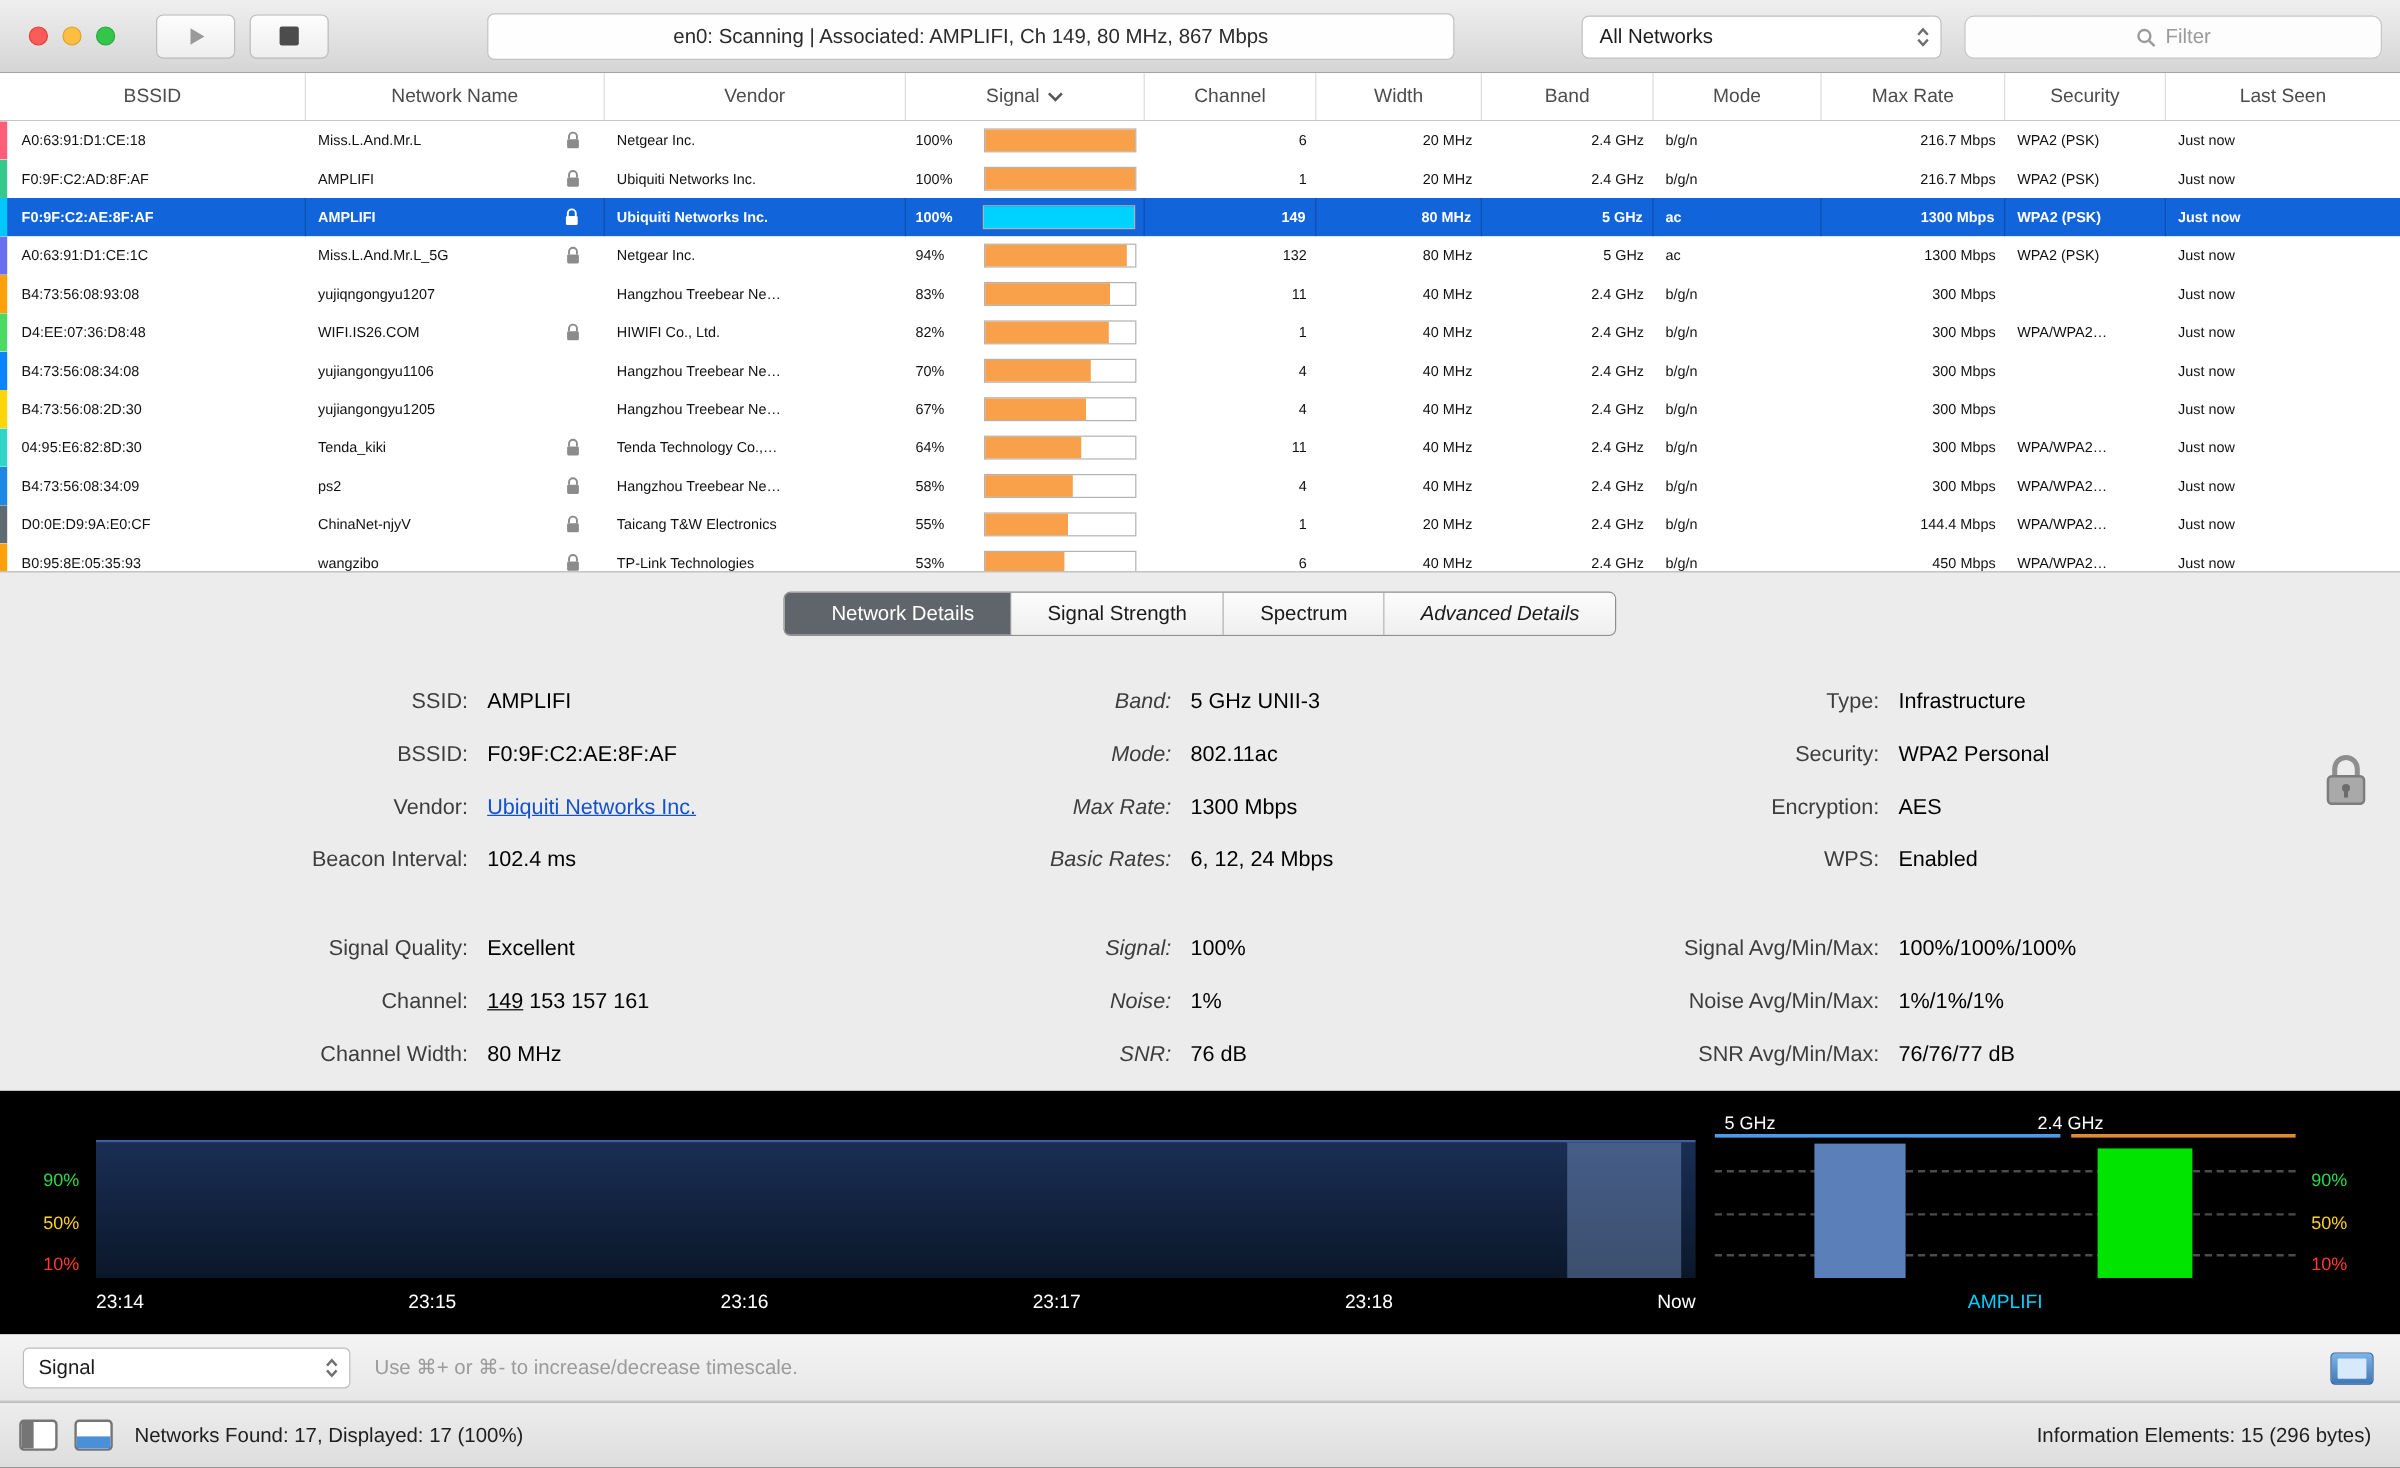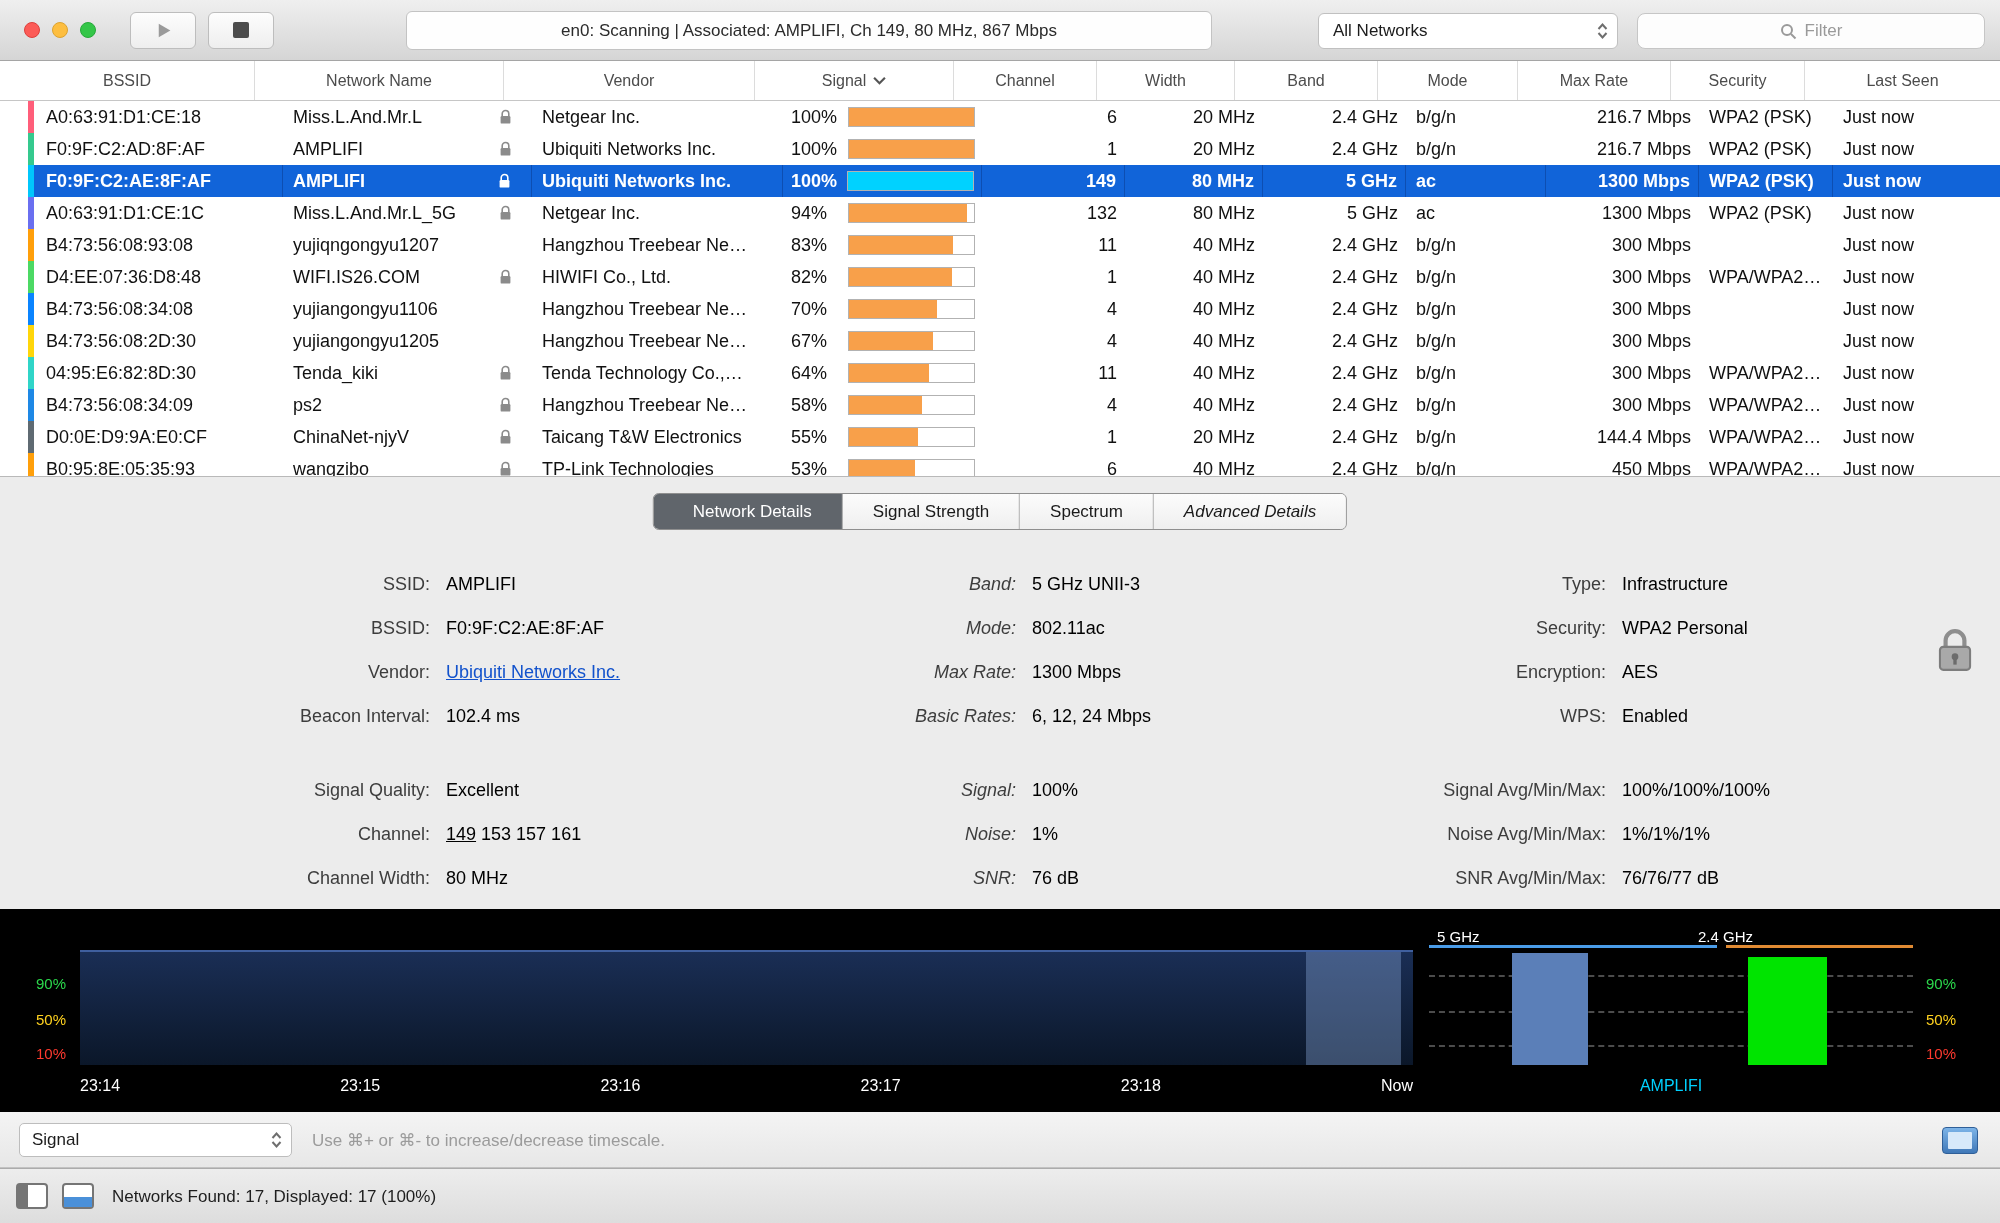--- a/index.html
+++ b/index.html
@@ -32,21 +32,21 @@
     border:1px solid #c6c6c6;border-radius:8px;display:flex;align-items:center;justify-content:center;
     gap:8px;font-size:17px;color:#9a9a9a;}
 
   
   .thead,.trow{display:grid;grid-template-columns:255px 249px 251px 199px 143px 138px 143px 140px 153px 134px 195px;}
   .thead{position:absolute;top:61px;left:0;width:2000px;height:40px;background:#fff;border-bottom:1px solid #c6c6c6;}
   .th{display:flex;align-items:center;justify-content:center;gap:7px;font-size:16px;color:#4c4c4c;
     border-right:1px solid #dcdcdc;height:100%;white-space:nowrap;overflow:hidden;}
   .th:last-child{border-right:none;}
   .tbody{position:absolute;top:101px;left:0;width:2000px;height:375px;overflow:hidden;background:#fff;}
-  .trow{height:32px;align-items:center;font-size:18px;color:#111;background:#fff;margin-left:28px;}
+  .trow{height:32px;align-items:center;font-size:12px;color:#111;background:#fff;}
   .trow.selected{background:#1164d9;color:#fff;font-weight:bold;}
   .trow.selected .td{border-right:1px solid rgba(0,0,40,0.22);}
   .trow.selected .td:last-child{border-right:none;}
   .td{height:32px;display:flex;align-items:center;white-space:nowrap;overflow:hidden;}
   .c-bssid{position:relative;padding-left:18px;}
   .stripe{position:absolute;left:0;top:0;bottom:0;width:6px;}
   .c-name{padding-left:10px;padding-right:20px;}
   .c-name .nm{flex:1;overflow:hidden;}
   .lock{flex:none;color:#8b8b8b;}
   .trow.selected .lock{color:#fff;}
@@ -63,21 +63,21 @@
   .details{position:absolute;top:476px;left:0;width:2000px;height:433px;background:#ececec;border-top:1px solid #b9b9b9;}
   .tabs{position:absolute;top:16px;left:50%;transform:translateX(-50%);display:flex;height:37px;
     border:1px solid #8f8f8f;border-radius:6px;overflow:hidden;}
   .tab{display:flex;align-items:center;padding:0 30px;font-size:17px;color:#1a1a1a;
     background:linear-gradient(#fcfcfc,#efefef);border-right:1px solid #a8a8a8;white-space:nowrap;}
   .tab:last-child{border-right:none;font-style:italic;}
   .tab.active{background:#60656b;color:#fff;padding-left:39px;}
   .dblock{position:absolute;left:0;right:0;}
   #block1{top:92px;}
   #block2{top:298px;}
-  .dcol{position:absolute;top:0;padding-left:40px;}
+  .dcol{position:absolute;top:0;}
   #b1c1,#b2c1{left:0;width:640px;}
   #b1c2,#b2c2{left:640px;width:620px;}
   #b1c3,#b2c3{left:1260px;width:720px;}
   .drow{display:flex;align-items:center;height:30px;margin-bottom:14px;font-size:18px;}
   .dlabel{flex:none;text-align:right;color:#3d3d3d;}
   #b1c1 .dlabel,#b2c1 .dlabel{width:390px;}
   #b1c2 .dlabel,#b2c2 .dlabel{width:336px;font-style:italic;}
   #b1c3 .dlabel,#b2c3 .dlabel{width:306px;}
   .dvalue{margin-left:16px;color:#000;}
   .dvalue.link{color:#1252cc;text-decoration:underline;cursor:pointer;}
@@ -665,15 +665,16 @@
         <div class="screen"></div>
       </div>
   </div>
 
   <div class="status-bar">
     <div class="pane-icons">
       <div class="picon left-fill"></div>
       <div class="picon bottom-fill"></div>
     </div>
     <div class="sb-left">Networks Found: 17, Displayed: 17 (100%)</div>
+    <div class="sb-right">Information Elements: 15 (296 bytes)</div>
   </div>
 
 </div>
 
 </body></html>

